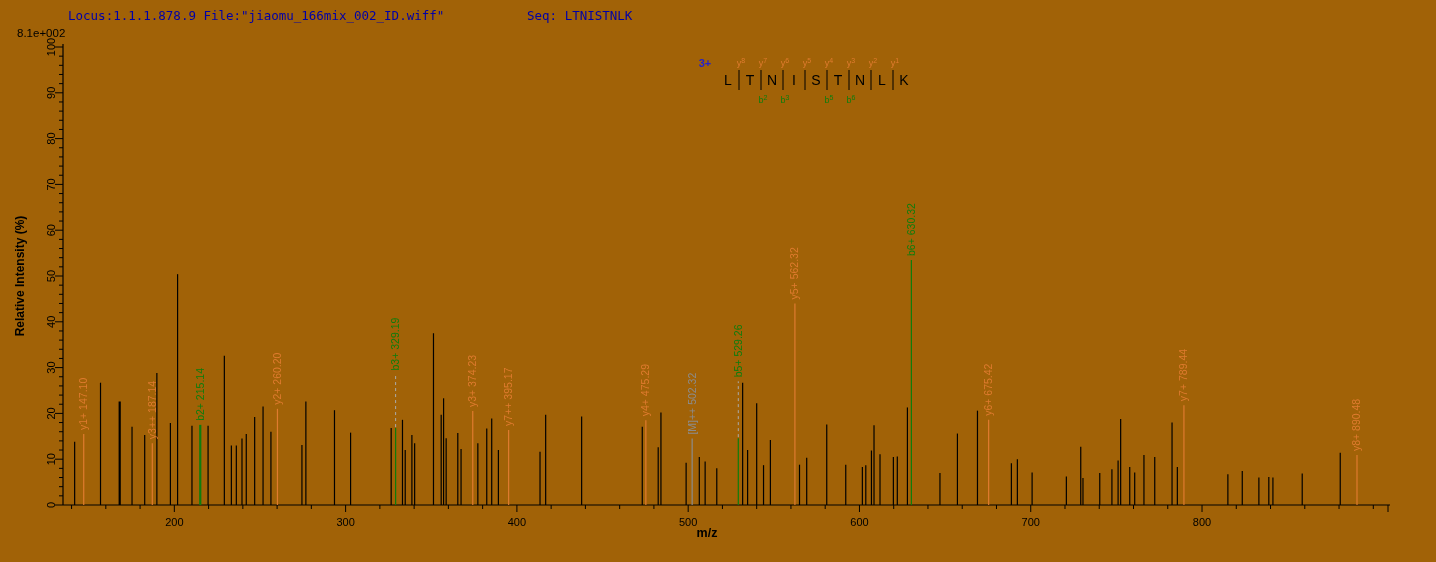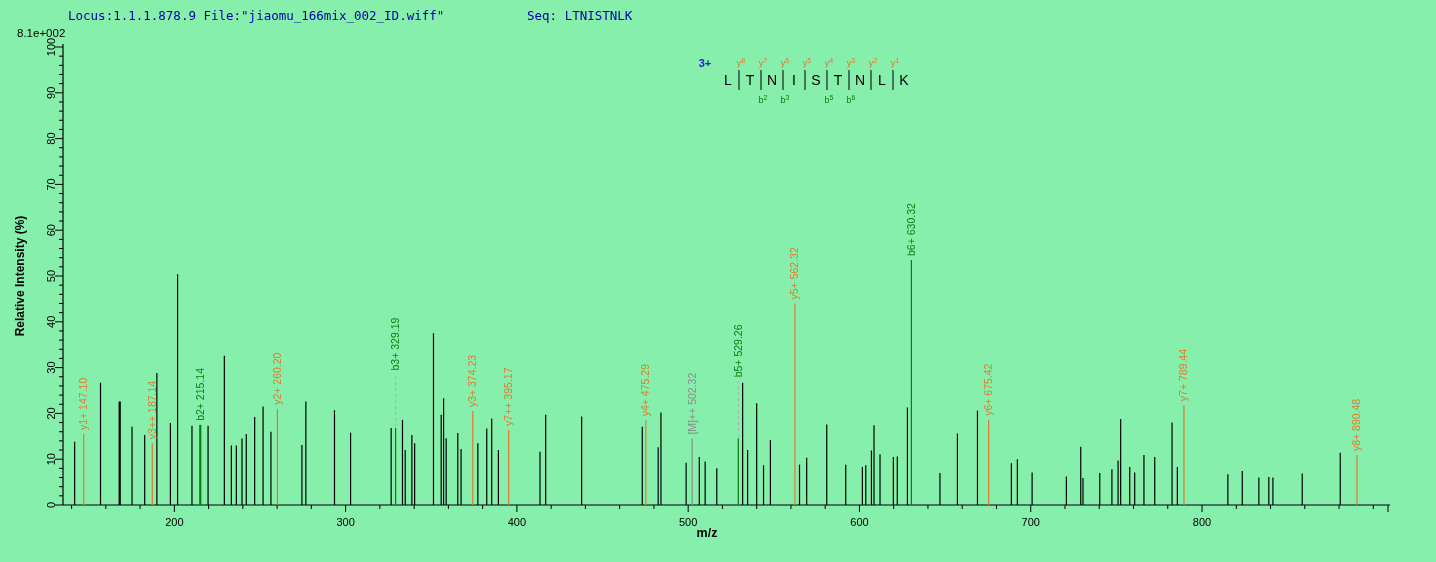--- a/index.html
+++ b/index.html
@@ -1,16 +1,16 @@
 <!DOCTYPE html>
 <html><head>
 <meta charset="utf-8">
 <style>
   html,body{margin:0;padding:0;background:#ffffff;}
-  .page{width:1436px;height:562px;position:relative;background:#86efac;overflow:hidden;
+  .page{width:1436px;height:562px;position:relative;background:#a16207;overflow:hidden;
         font-family:"Liberation Sans",sans-serif;}
   svg text{user-select:none;}
 </style>
 </head>
 <body>
 
 <div class="page">
   <svg id="spec" width="1436" height="562" viewBox="0 0 1436 562">
       <g>
         <text x="68" y="20" fill="#0000A8" font-family="&quot;DejaVu Sans Mono&quot;,&quot;Liberation Mono&quot;,monospace" font-size="12.5px">Locus:1.1.1.878.9 File:"jiaomu_166mix_002_ID.wiff"</text>

